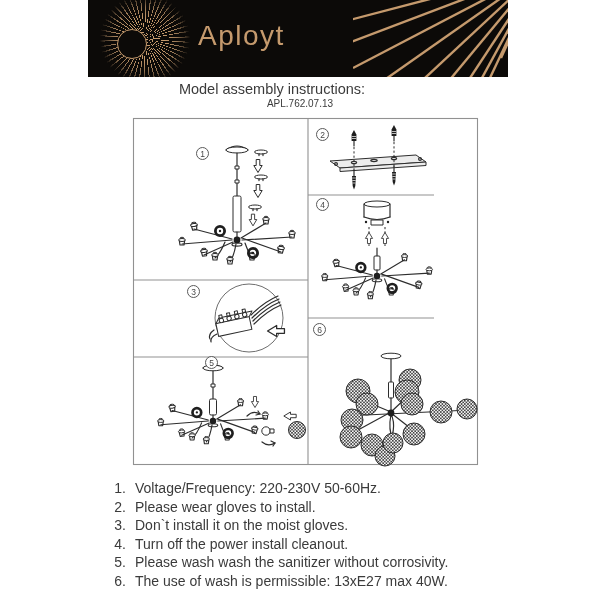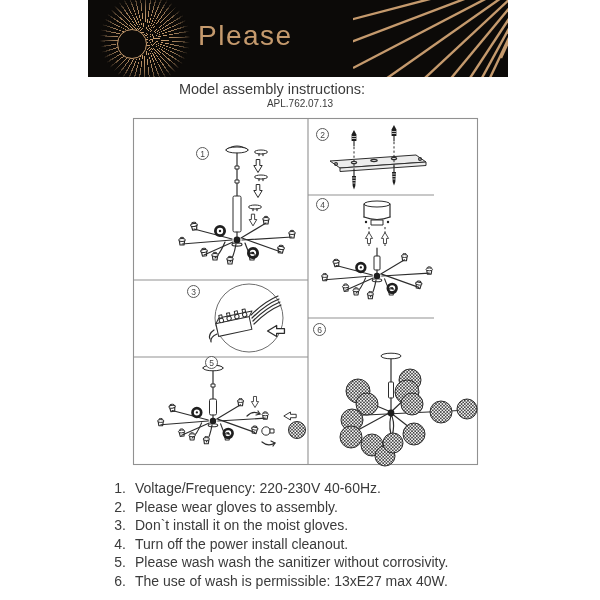--- a/index.html
+++ b/index.html
@@ -41,21 +41,21 @@
   .instructions .num { width:20px; text-align:right; margin-right:9px; flex:0 0 auto; }
 </style>
 </head>
 <body>
 
 <div class="page">
 
   <div class="banner">
     <div class="burst"></div>
     <div class="burst-core"></div>
-    <div class="brand-name">Please</div>
+    <div class="brand-name">Aployt</div>
     <svg class="banner-rays" width="155" height="77" viewBox="0 0 155 77">
       <line x1="188" y1="-30" x2="-34" y2="28"></line>
       <line x1="188" y1="-30" x2="-18" y2="48"></line>
       <line x1="188" y1="-30" x2="0" y2="68"></line>
       <line x1="188" y1="-30" x2="20" y2="88"></line>
       <line x1="188" y1="-30" x2="44" y2="104"></line>
       <line x1="188" y1="-30" x2="70" y2="112"></line>
       <line x1="188" y1="-30" x2="96" y2="110"></line>
       <line x1="188" y1="-30" x2="118" y2="98"></line>
       <line x1="188" y1="-30" x2="136" y2="80"></line>
@@ -255,25 +255,25 @@
   <div class="badge" style="left:196px; top:147px;">1</div>
   <div class="badge" style="left:316px; top:128px;">2</div>
   <div class="badge" style="left:187px; top:285px;">3</div>
   <div class="badge" style="left:316px; top:198px;">4</div>
   <div class="badge" style="left:205px; top:356px;">5</div>
   <div class="badge" style="left:313px; top:323px;">6</div>
 
   <ol class="instructions">
     <li>
       <span class="num">1.</span>
-      <span class="txt">Voltage/Frequency: 220-230V 40-60Hz.</span>
+      <span class="txt">Voltage/Frequency: 220-230V 50-60Hz.</span>
     </li>
     <li>
       <span class="num">2.</span>
-      <span class="txt">Please wear gloves to assembly.</span>
+      <span class="txt">Please wear gloves to install.</span>
     </li>
     <li>
       <span class="num">3.</span>
       <span class="txt">Don`t install it on the moist gloves.</span>
     </li>
     <li>
       <span class="num">4.</span>
       <span class="txt">Turn off the power install cleanout.</span>
     </li>
     <li>

